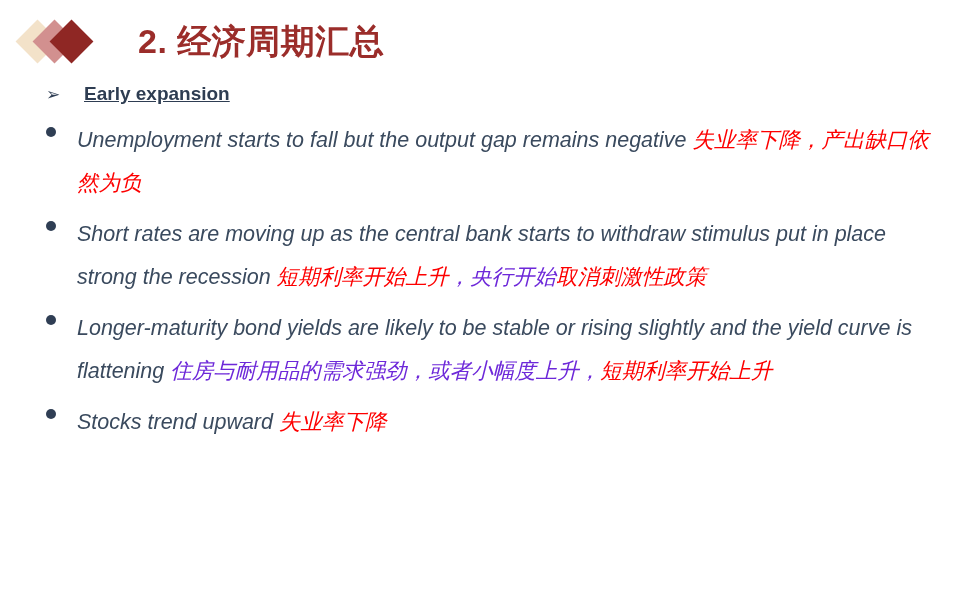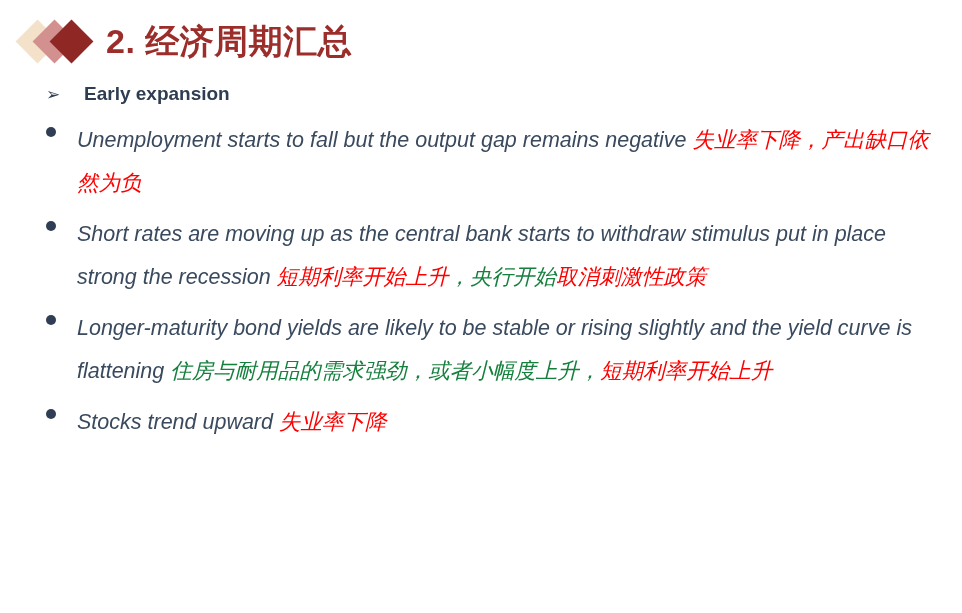--- a/index.html
+++ b/index.html
@@ -15,20 +15,21 @@
     -webkit-font-smoothing: antialiased;
   }
 
   
   .slide-title-row {
     display: flex;
     align-items: center;
     padding: 24px 0 0 22px;
     height: 60px;
     box-sizing: border-box;
+    gap: 32px;
   }
   .diamond-cluster {
     position: relative;
     width: 76px;
     height: 50px;
     flex: 0 0 auto;
     margin-right: 8px;
   }
   .diamond {
     position: absolute;
@@ -65,20 +66,21 @@
     width: 38px;
     color: #2f3e54;
     font-size: 17px;
     line-height: 1.3;
   }
   .level1-label {
     font-size: 19px;
     font-weight: bold;
     color: #2e3d52;
     line-height: 1.3;
+    text-decoration: underline;
   }
 
   .bullet-list {
     margin: 0;
     padding: 0;
     list-style: none;
   }
   .bullet-item {
     display: flex;
     align-items: flex-start;
@@ -99,21 +101,21 @@
   }
   .bullet-text {
     flex: 1 1 auto;
     font-size: 21.5px;
     line-height: 43px;
     color: #3a4a5e;
     word-break: break-word;
     font-style: italic;
   }
   .seg-en { color: #3a4a5e; }
-  .seg-cn-navy { color: #15803d; }
+  .seg-cn-navy { color: #6d28d9; }
   .seg-cn-red { color: #fd0000; }
 </style>
 </head>
 <body>
 
 <div class="slide-title-row">
   <div class="diamond-cluster">
     <span class="diamond d1"></span>
     <span class="diamond d2"></span>
     <span class="diamond d3"></span>

